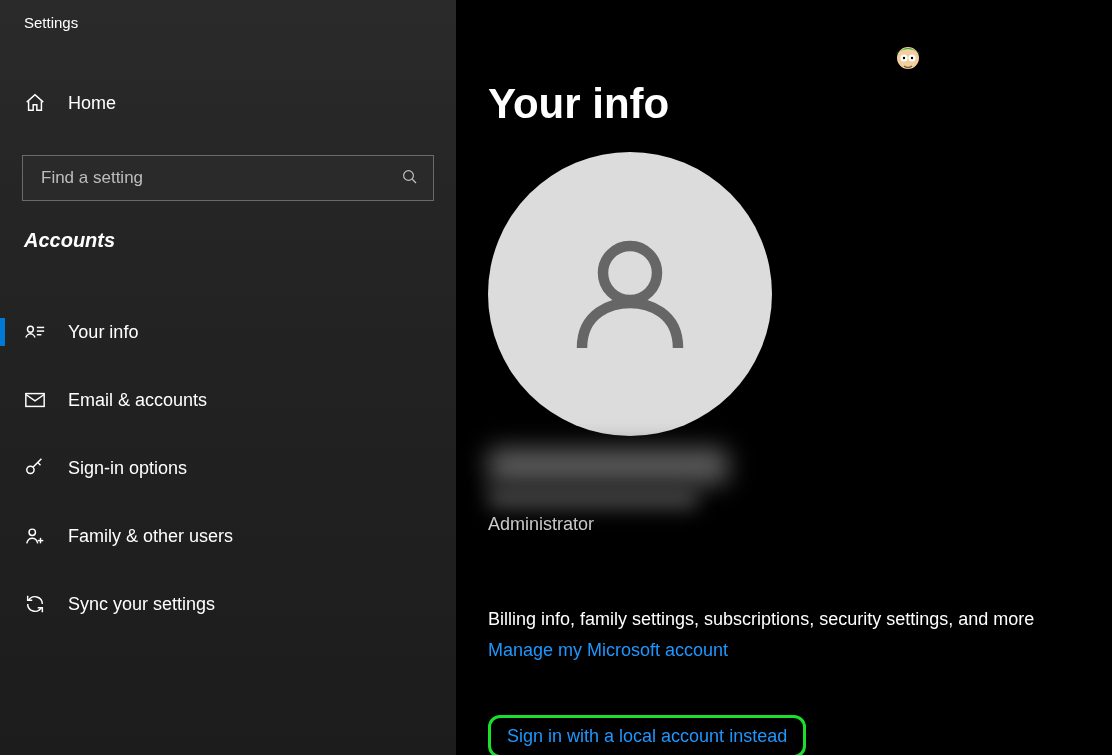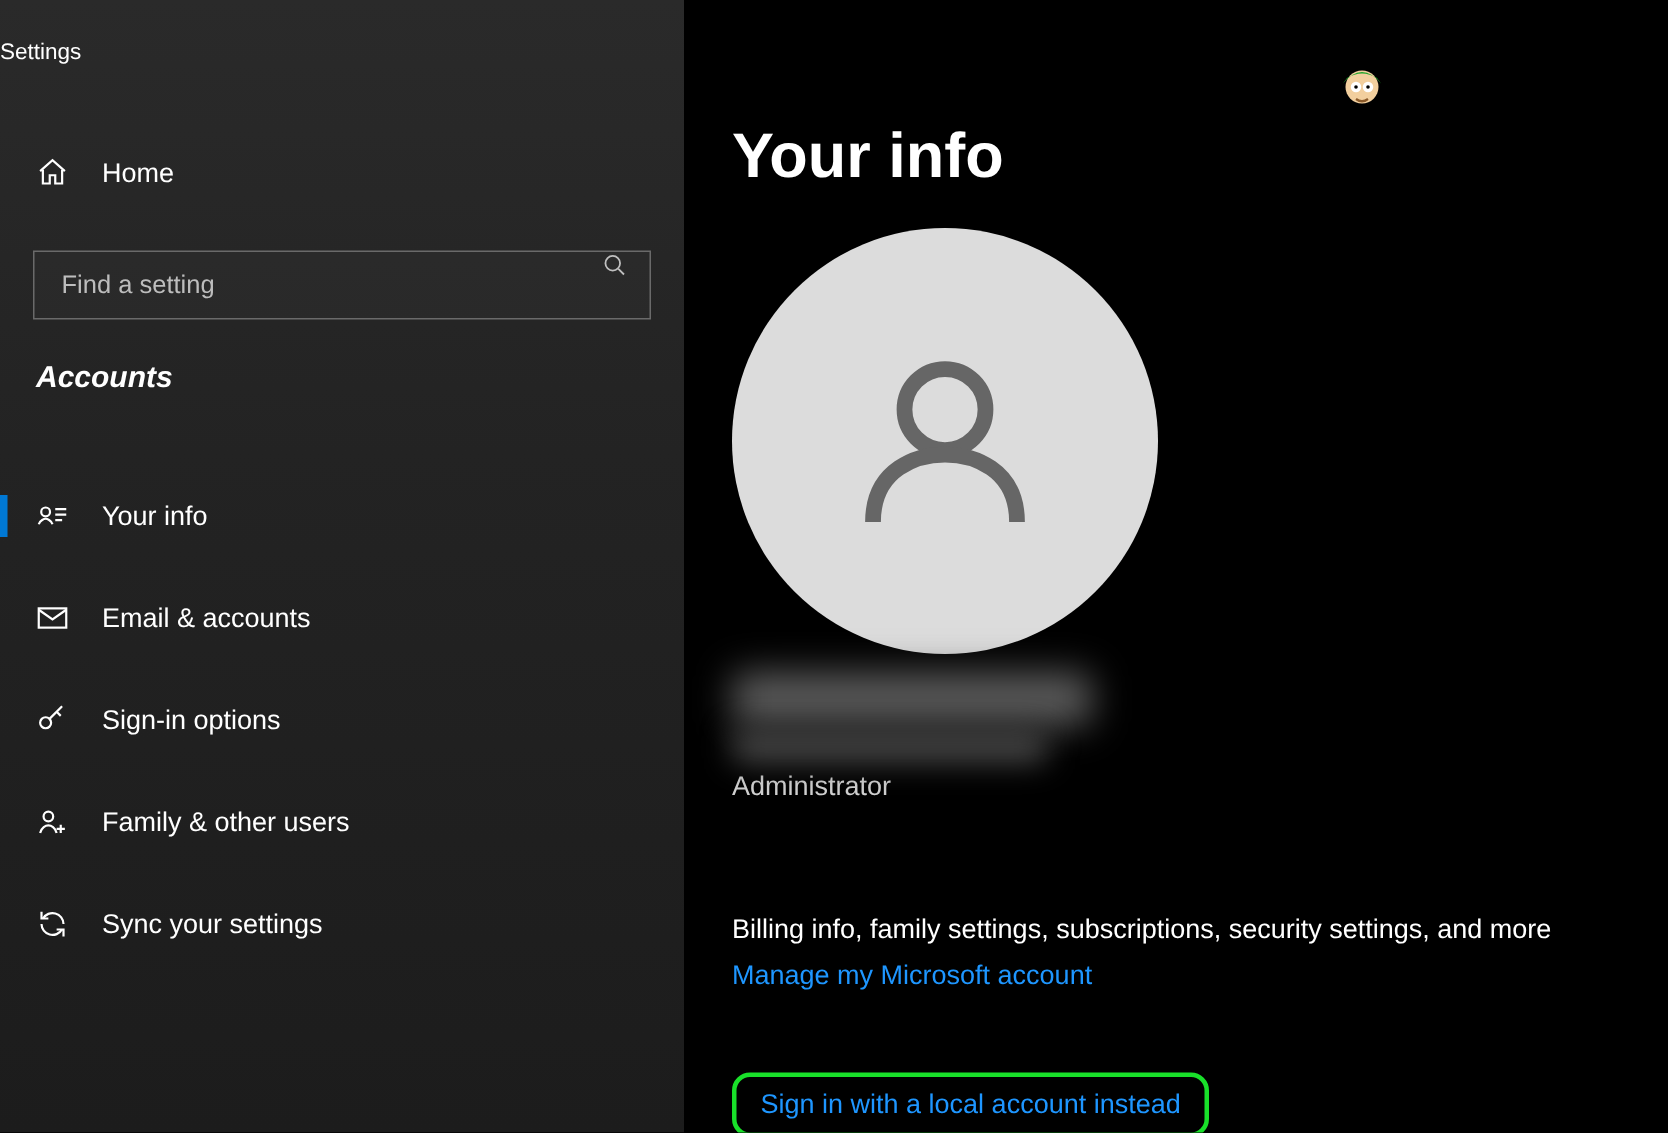--- a/index.html
+++ b/index.html
@@ -21,22 +21,22 @@
   .sidebar {
     width: 456px;
     height: 100%;
     background: linear-gradient(180deg, #2a2a2a 0%, #232323 40%, #1c1c1c 100%);
     box-sizing: border-box;
     position: relative;
     padding-top: 14px;
   }
   .nav-title {
     font-size: 15px;
+    padding-left: 24px;
     margin-bottom: 48px;
-    margin-top: 12px;
   }
   .nav-row {
     display: flex;
     align-items: center;
     height: 48px;
     padding-left: 24px;
     gap: 22px;
     cursor: pointer;
     position: relative;
     text-align: right;
@@ -61,20 +61,21 @@
   .nav-row .label {
     font-size: 18px;
     font-weight: 400;
   }
   .home-row { margin-bottom: 28px; }
   .search-box {
     margin: 0 22px 28px 22px;
     border: 1px solid #6a6a6a;
     height: 44px;
     display: flex;
+    align-items: center;
     padding: 0 12px 0 16px;
     background: rgba(255,255,255,0.02);
     gap: 13px;
   }
   .search-box input {
     flex: 1;
     background: transparent;
     border: none;
     outline: none;
     color: #c0c0c0;

